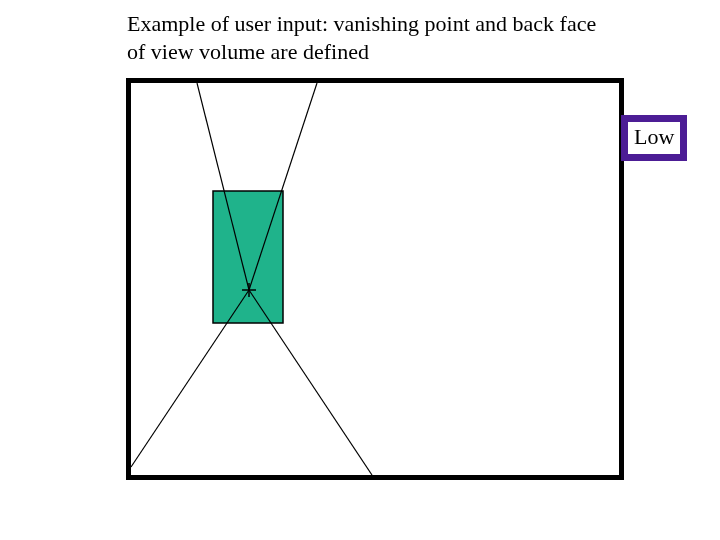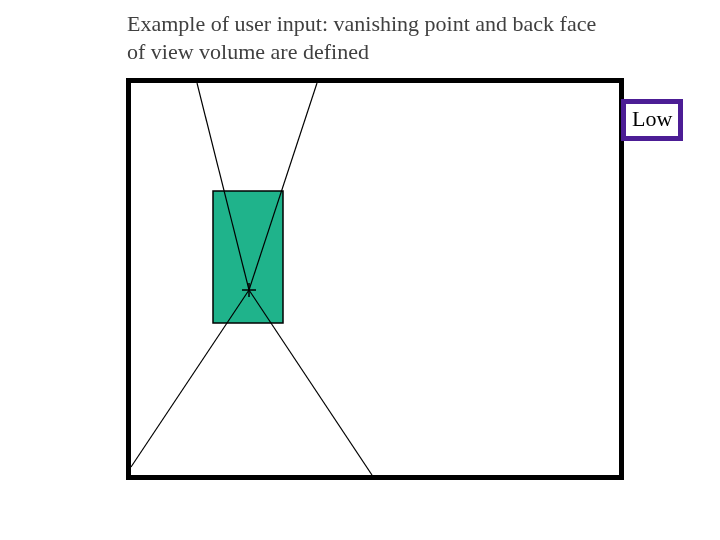--- a/index.html
+++ b/index.html
@@ -11,36 +11,36 @@
       font-size: 22px;
       background: #fff;
       position: relative;
     }
     .title {
       position: absolute;
       left: 127px;
       top: 10px;
       width: 480px;
       line-height: 1.25;
-      color: #404040;
+      color: #000000;
     }
     .frame {
       position: absolute;
       left: 126px;
       top: 78px;
       width: 488px;
       height: 392px;
       border: 5px solid #000;
       background: #fff;
     }
     .label-box {
       position: absolute;
       left: 621px;
-      top: 99px;
-      border: 5px solid #4c1d95;
+      top: 115px;
+      border: 7px solid #4c1d95;
       padding: 2px 6px 4px 6px;
       line-height: 1.2;
       background: #fff;
     }
   </style>
 </head>
 <body>
 
 <div class="title">Example of user input: vanishing point and back face of view volume are defined</div>
 

